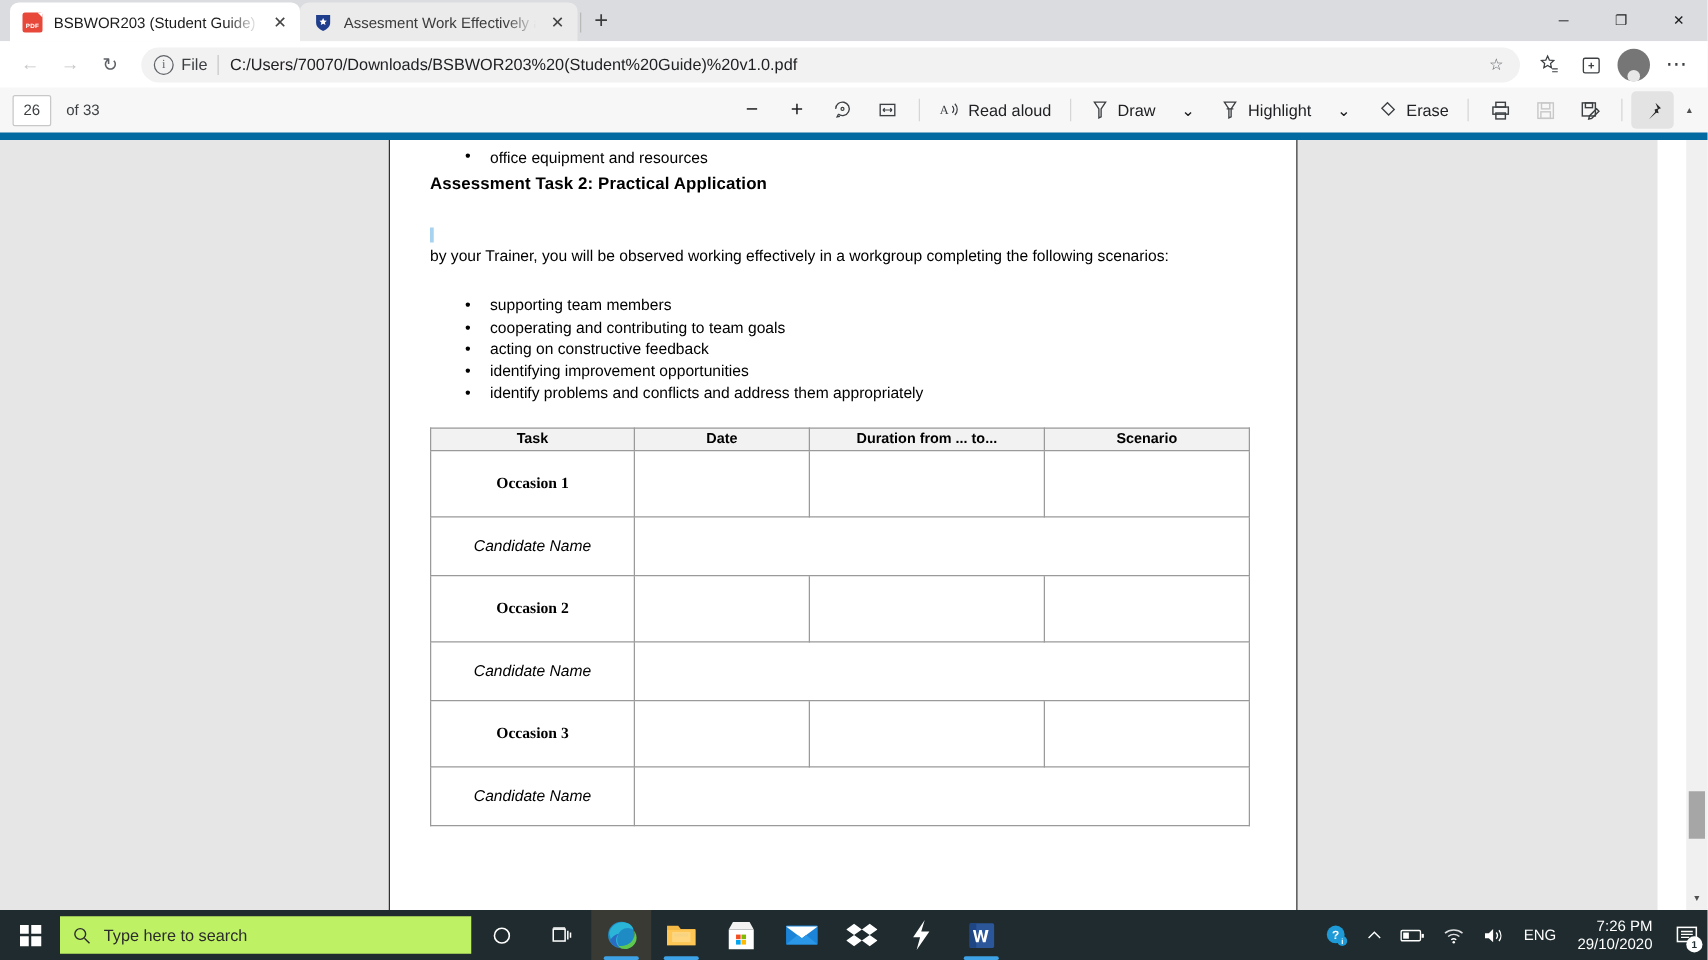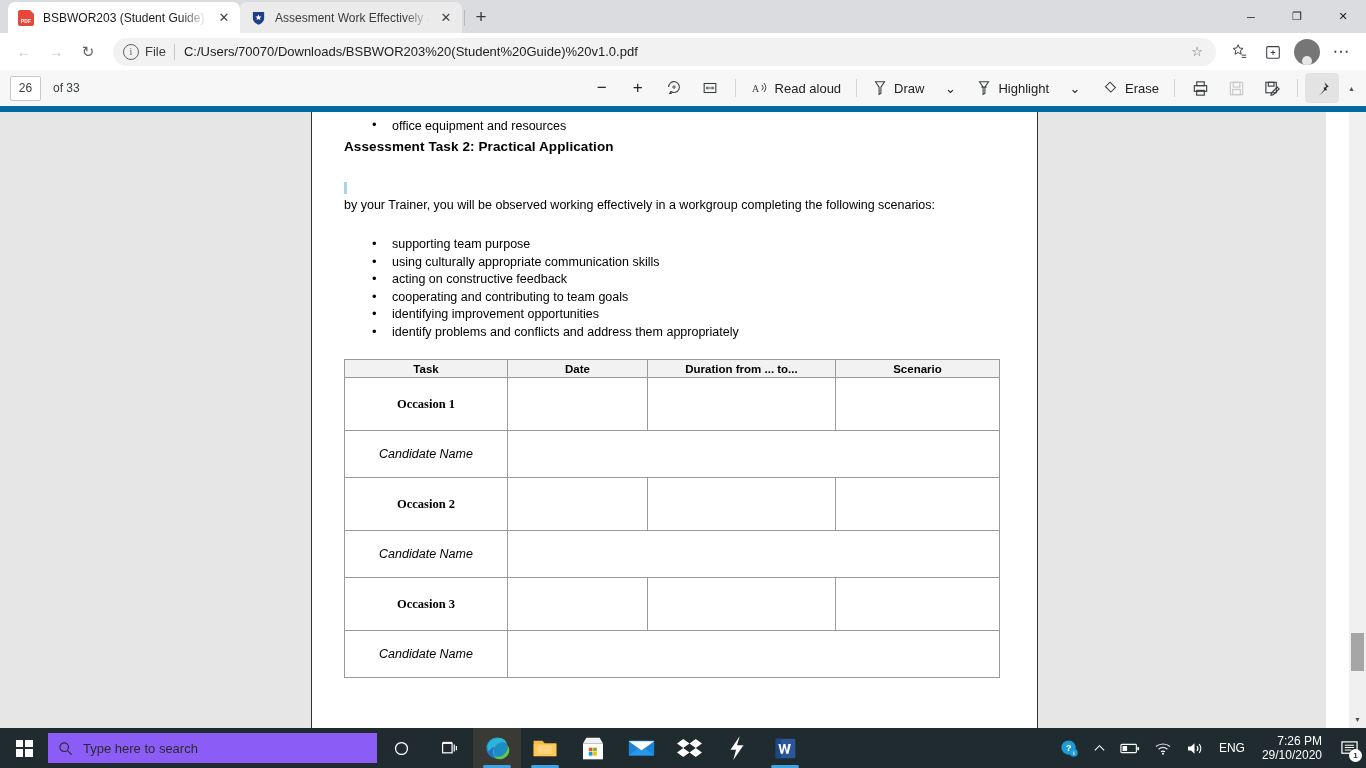--- a/index.html
+++ b/index.html
@@ -195,21 +195,21 @@
   
   .taskbar {
     position:absolute; left:0; bottom:0; width:1366px; height:40px;
     background:#1f2b2e;
     display:flex; align-items:center;
   }
   .startbtn { width:48px;height:40px;display:flex;align-items:center;justify-content:center; }
   .winlogo { width:17px; height:17px; display:grid; grid-template-columns:1fr 1fr; grid-template-rows:1fr 1fr; gap:2px; }
   .winlogo span { background:#ffffff; display:block; }
   .searchbox {
-    width:329px; height:30px; background:#8b5cf6; border-radius:0;
+    width:329px; height:30px; background:#bef264; border-radius:0;
     display:flex; align-items:center; padding:0 10px; gap:10px;
     font-size:13px; color:#2b2b2b; margin-left:0;
   }
   .tbicon {
     width:48px;height:40px;display:flex;align-items:center;justify-content:center;position:relative;
   }
   .tbicon.active-bg { background:#3a3a34; }
   .tb-underline {
     position:absolute; bottom:0; left:10px; width:28px; height:3px; background:#3ea2e6; border-radius:2px;
   }
@@ -393,24 +393,23 @@
       </ul>
 
       <div class="doc-h2">Assessment Task 2: Practical Application</div>
 
       <div class="doc-para">
         <span class="sel-caret"></span><br>
         <span>by your Trainer, you will be observed working effectively in a workgroup completing the following scenarios:</span>
       </div>
 
       <ul class="bullets2">
-        <li>supporting team purpose</li>
-        <li>using culturally appropriate communication skills</li>
+        <li>supporting team members</li>
+        <li>cooperating and contributing to team goals</li>
         <li>acting on constructive feedback</li>
-        <li>cooperating and contributing to team goals</li>
         <li>identifying improvement opportunities</li>
         <li>identify problems and conflicts and address them appropriately</li>
       </ul>
 
       <table class="asstable">
         <colgroup>
             <col class="c1">
             <col class="c2">
             <col class="c3">
             <col class="c4">

